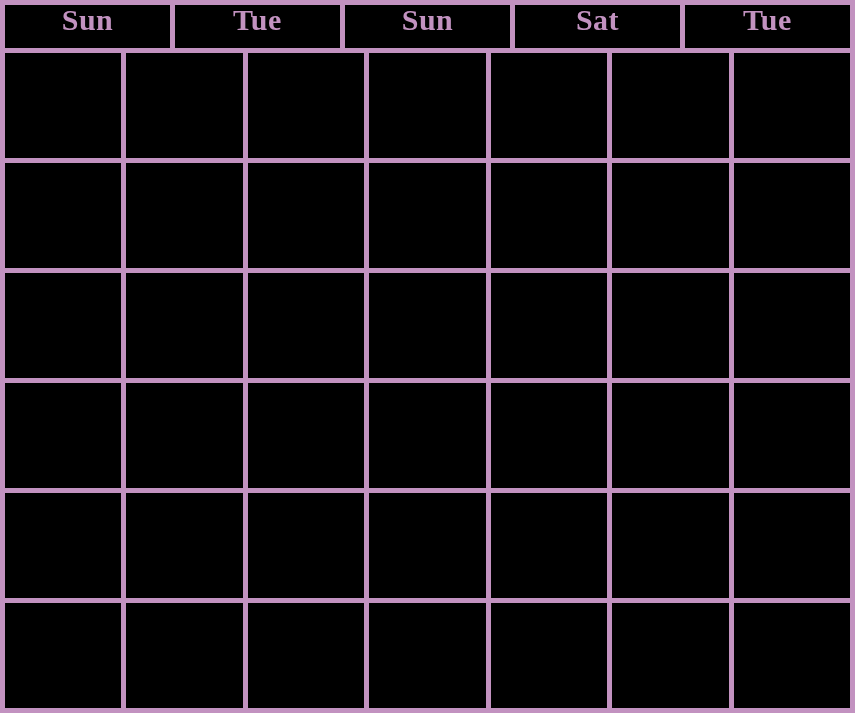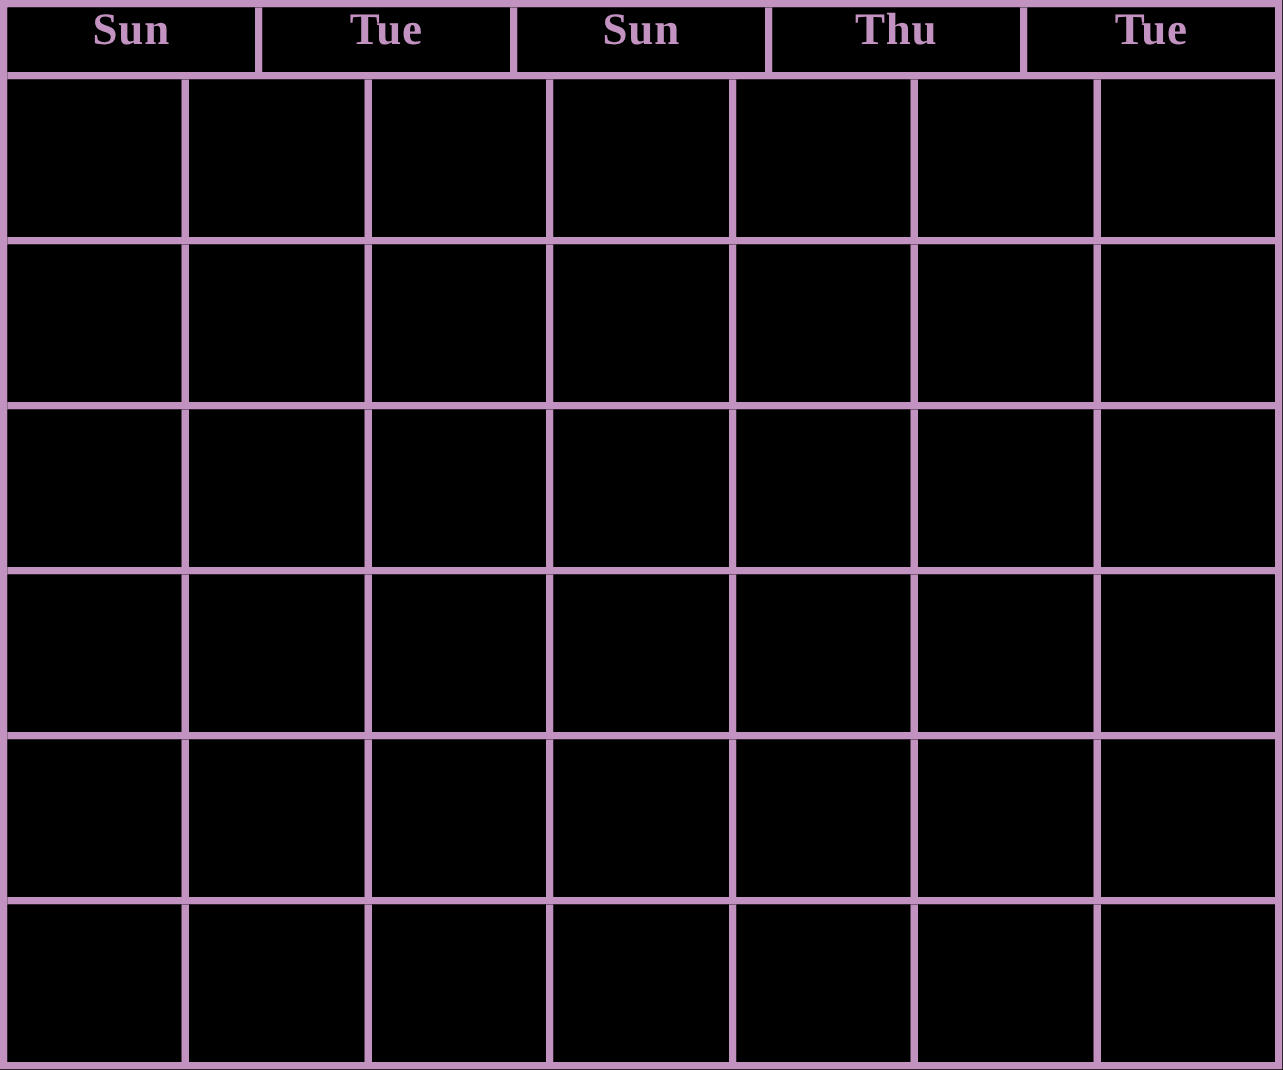--- a/index.html
+++ b/index.html
@@ -102,21 +102,21 @@
     <div class="header-cell">
       <span class="label">Sun</span>
     </div>
     <div class="header-cell">
       <span class="label">Tue</span>
     </div>
     <div class="header-cell">
       <span class="label">Sun</span>
     </div>
     <div class="header-cell">
-      <span class="label">Thu</span>
+      <span class="label">Sat</span>
     </div>
     <div class="header-cell">
       <span class="label">Tue</span>
     </div>
   </div>
 
   <div class="body-grid">
 
     <div class="week-row">
       <div class="day-cell"></div>

